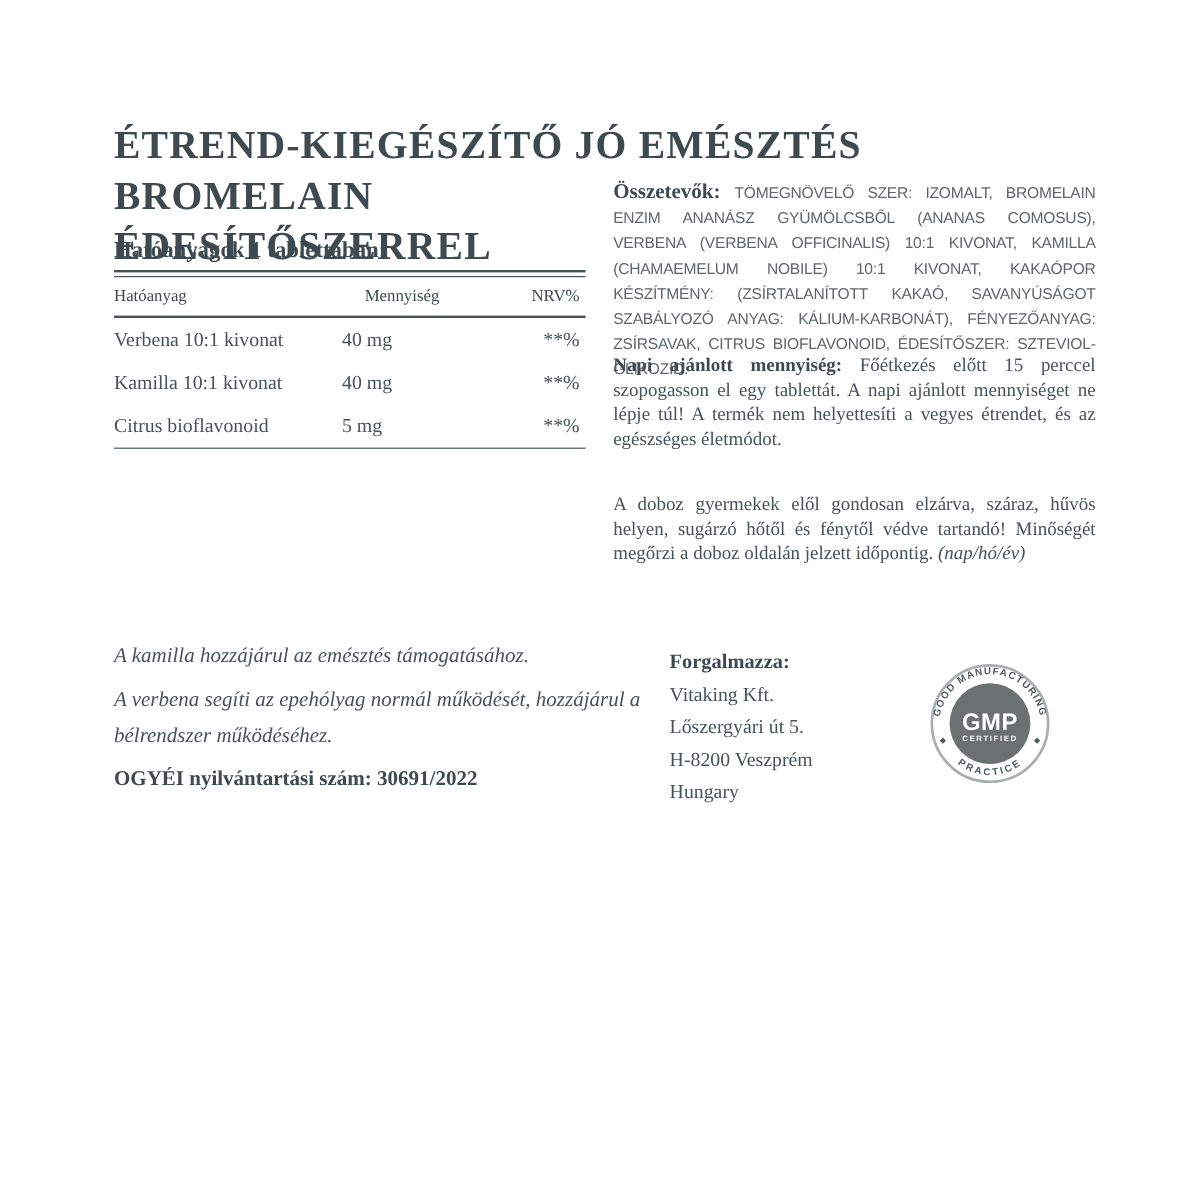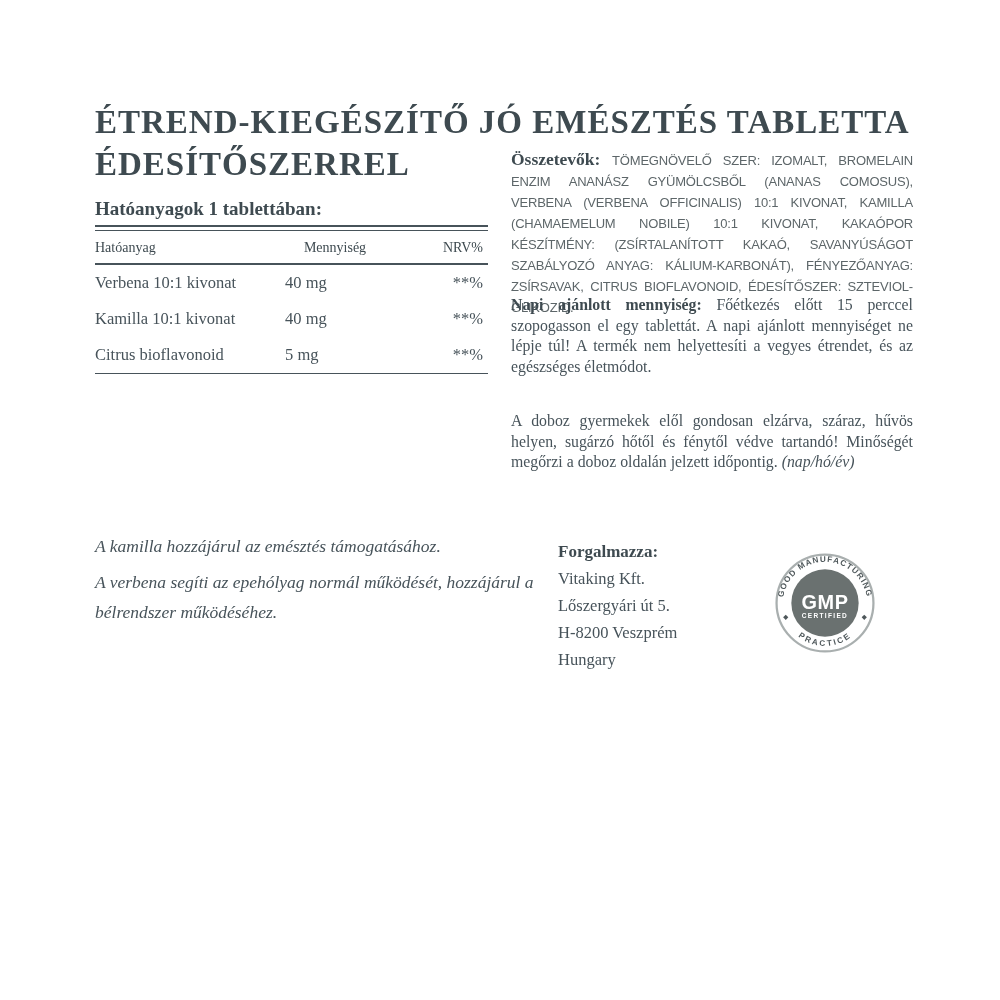--- a/index.html
+++ b/index.html
@@ -47,21 +47,21 @@
   .dist-label { font-weight:bold; font-size:17px; color:#3e4a50; }
 
   .gmp { left:774px; top:552px; width:102px; height:102px; }
 </style>
 </head>
 <body>
 
 <div class="sheet">
 
   <div class="abs title">
-    <div>ÉTREND-KIEGÉSZÍTŐ JÓ EMÉSZTÉS TABLETTA</div>
+    <div>ÉTREND-KIEGÉSZÍTŐ JÓ EMÉSZTÉS BROMELAIN</div>
     <div>ÉDESÍTŐSZERREL</div>
   </div>
 
   <div class="abs rcol ingredients">
     <span class="ing-label">Összetevők:</span>
     <span class="ing-text">TÖMEGNÖVELŐ SZER: IZOMALT, BROMELAIN ENZIM ANANÁSZ GYÜMÖLCSBŐL (ANANAS COMOSUS), VERBENA (VERBENA OFFICINALIS) 10:1 KIVONAT, KAMILLA (CHAMAEMELUM NOBILE) 10:1 KIVONAT, KAKAÓPOR KÉSZÍTMÉNY: (ZSÍRTALANÍTOTT KAKAÓ, SAVANYÚSÁGOT SZABÁLYOZÓ ANYAG: KÁLIUM-KARBONÁT), FÉNYEZŐANYAG: ZSÍRSAVAK, CITRUS BIOFLAVONOID, ÉDESÍTŐSZER: SZTEVIOL-GLIKOZID.</span>
   </div>
 
   <div class="abs tbl-heading">Hatóanyagok 1 tablettában:</div>
 
@@ -101,20 +101,21 @@
   <div class="abs rcol para storage">
     <span>A doboz gyermekek elől gondosan elzárva, száraz, hűvös helyen, sugárzó hőtől és fénytől védve tartandó! Minőségét megőrzi a doboz oldalán jelzett időpontig.</span>
     <span class="date-note">(nap/hó/év)</span>
   </div>
 
   <div class="abs claims">
     <p>A kamilla hozzájárul az emésztés támogatásához.</p>
     <p>A verbena segíti az epehólyag normál működését, hozzájárul a bélrendszer működéséhez.</p>
   </div>
 
+  <div class="abs registration">OGYÉI nyilvántartási szám: 30691/2022</div>
 
   <div class="abs distributor">
     <div class="dist-label">Forgalmazza:</div>
     <div>Vitaking Kft.</div>
     <div>Lőszergyári út 5.</div>
     <div>H-8200 Veszprém</div>
     <div>Hungary</div>
   </div>
 
   <svg class="abs gmp" viewBox="0 0 100 100" xmlns="http://www.w3.org/2000/svg">

